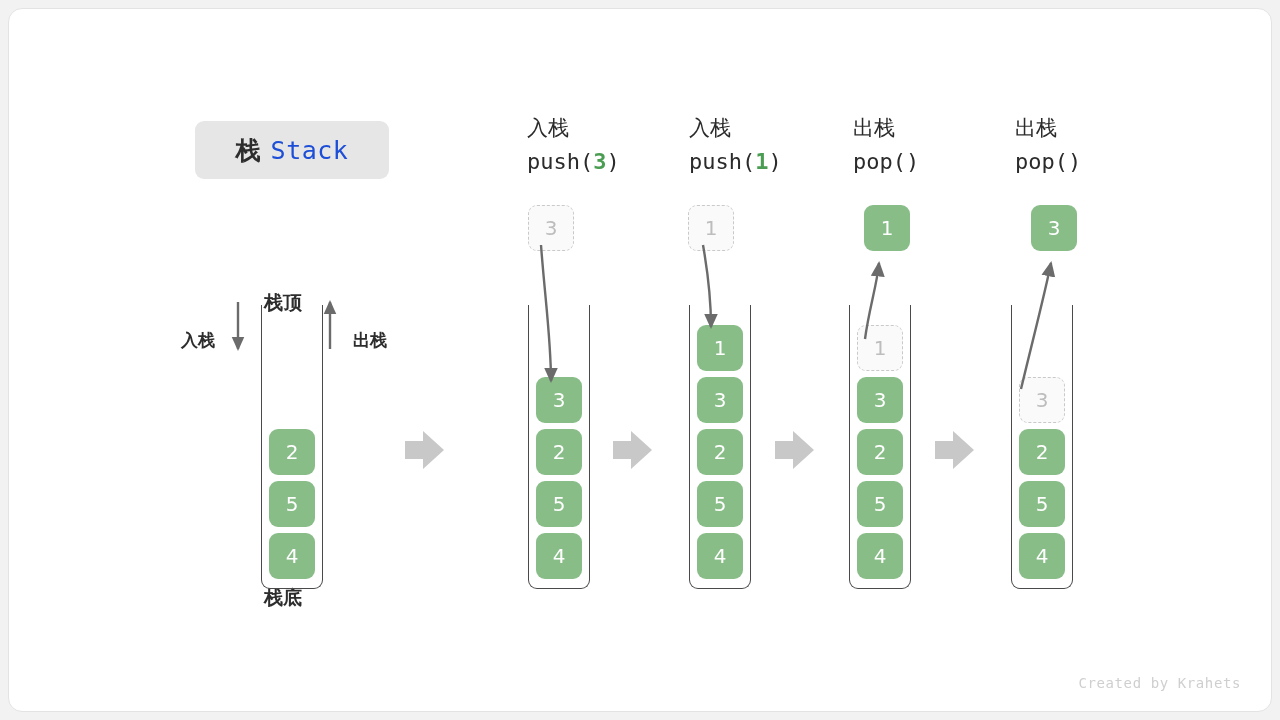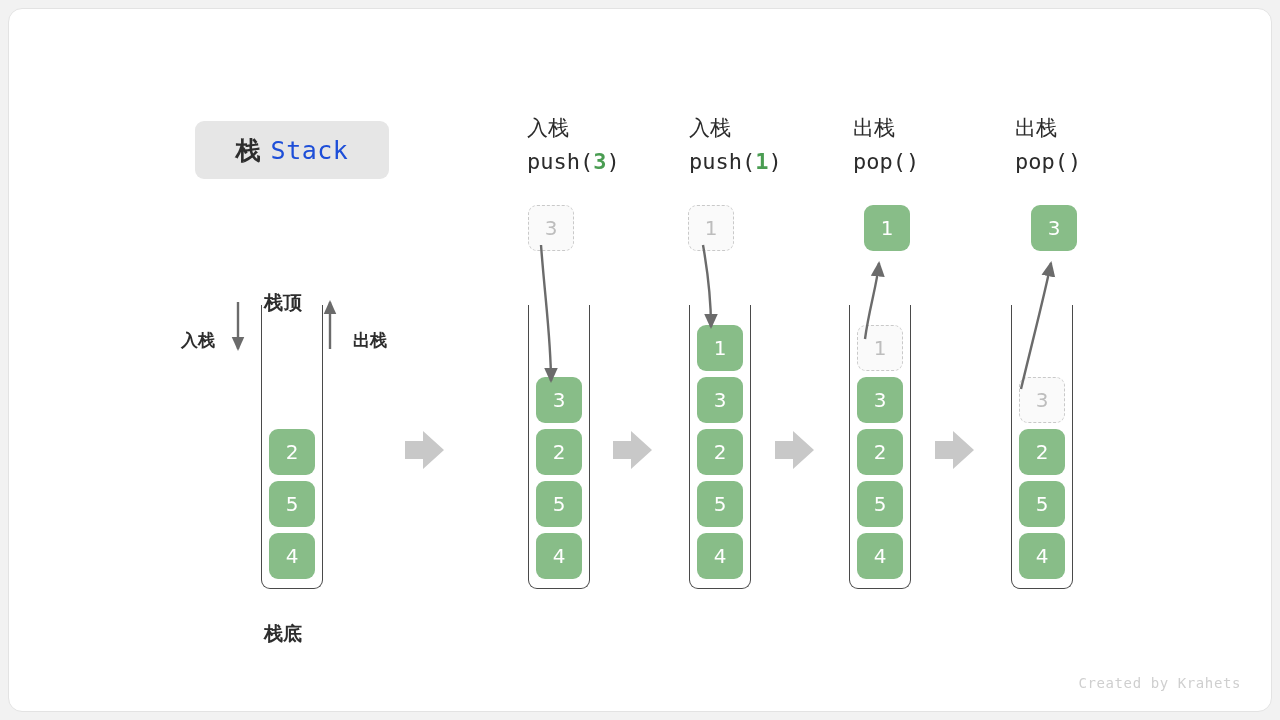--- a/index.html
+++ b/index.html
@@ -37,21 +37,21 @@
     font-size:25px;color:#1d4ed8;letter-spacing:.5px;
   }
 
   
   .lbl-top{
     position:absolute;left:255px;top:243px;
     font-family:"DejaVu Sans",sans-serif;
     font-size:19px;font-weight:700;color:#2d2d2d;margin-top:38px;
   }
   .lbl-bottom{
-    position:absolute;left:255px;top:612px;
+    position:absolute;left:255px;top:576px;
     font-family:"DejaVu Sans",sans-serif;
     font-size:19px;font-weight:700;color:#2d2d2d;
   }
   .lbl-push{
     position:absolute;left:172px;top:320px;
     font-family:"DejaVu Sans",sans-serif;
     font-size:17px;font-weight:700;color:#2d2d2d;
   }
   .lbl-pop{
     position:absolute;left:344px;top:320px;

